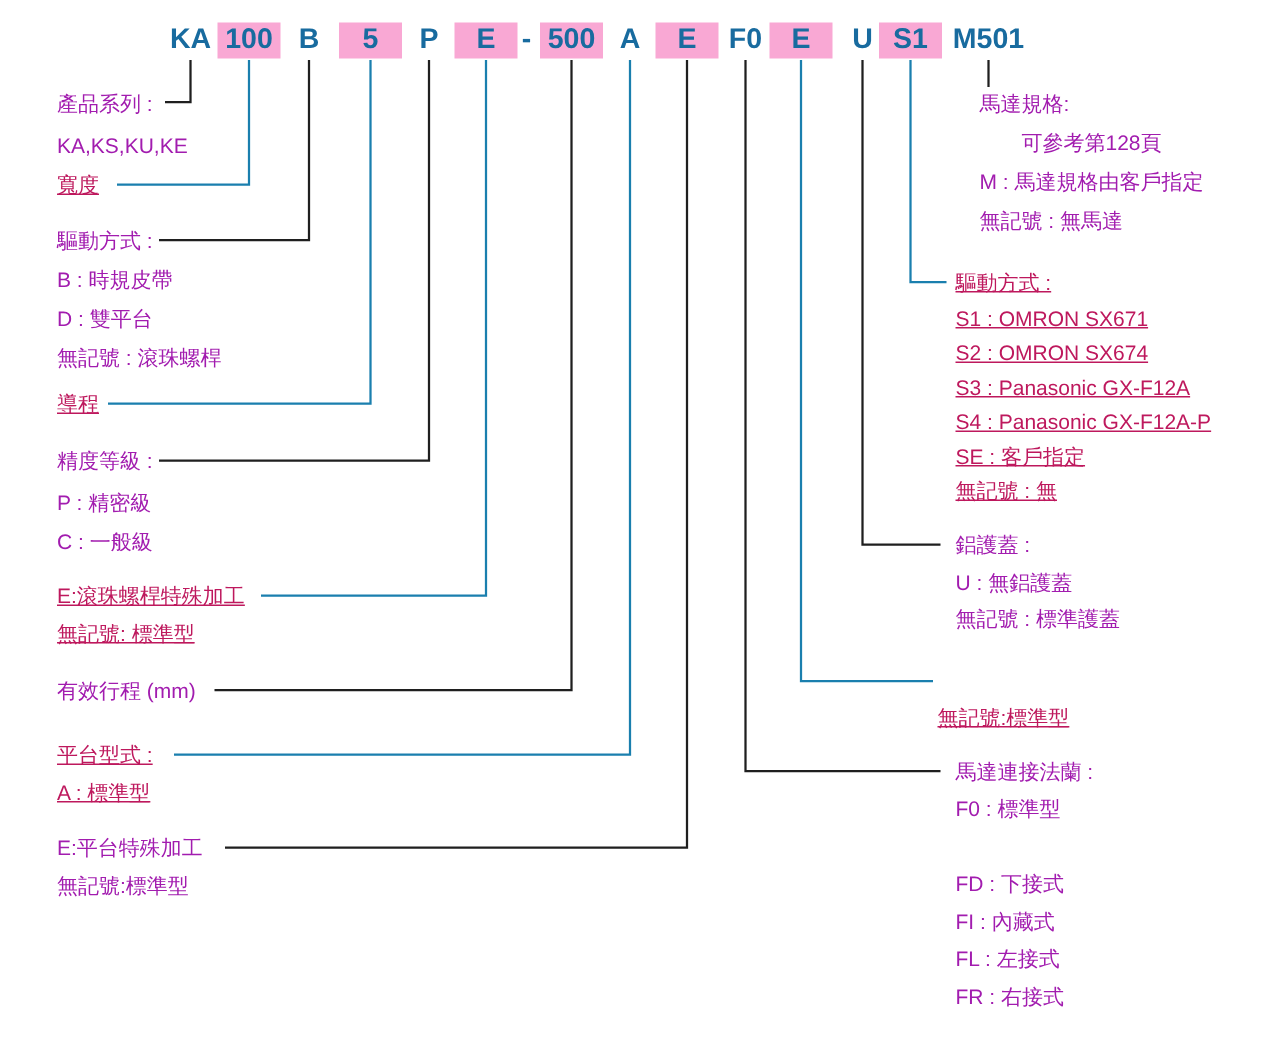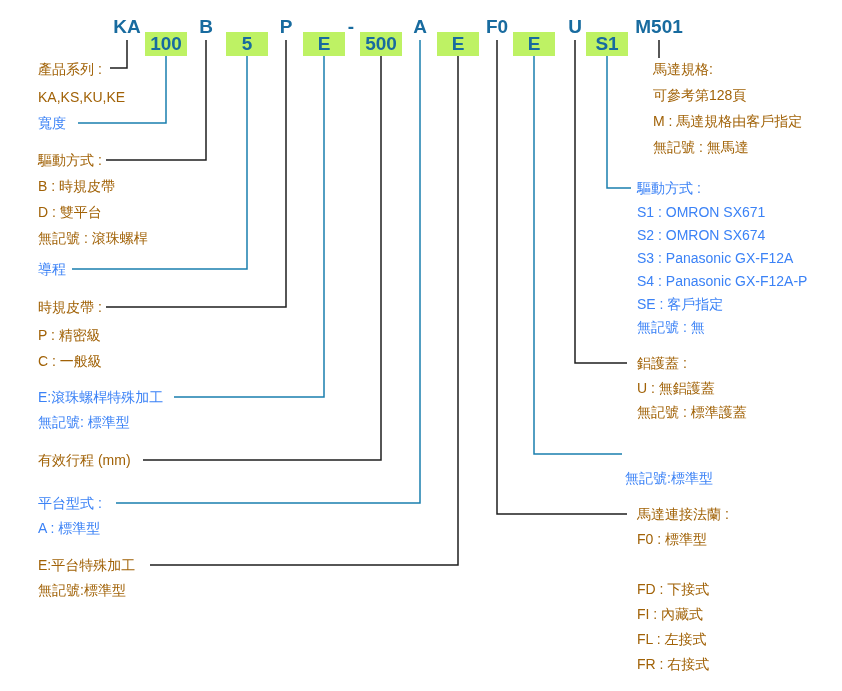--- a/index.html
+++ b/index.html
@@ -12,26 +12,26 @@
   }
   svg.connectors{position:absolute;left:0;top:0;}
   .ln-black{fill:none;stroke:#1f1f1f;stroke-width:1.5;}
   .ln-blue{fill:none;stroke:#1a7fae;stroke-width:1.5;}
   .seg{
     position:absolute;top:15px;height:24px;line-height:24px;
     transform:translateX(-50%);
     font-size:19px;font-weight:bold;color:#186b9f;
     text-align:center;white-space:nowrap;
   }
-  .seg.shaded{background:#bef264;min-width:36px;padding:0 3px;margin-top:17px;}
+  .seg.shaded{background:#f9a8d4;min-width:36px;padding:0 3px;}
   .lbl{
     position:absolute;font-size:14px;line-height:16px;
-    color:#a16207;white-space:nowrap;
+    color:#a21caf;white-space:nowrap;
   }
-  .lbl.blue{color:#3b82f6;}
+  .lbl.blue{color:#be185d;text-decoration:underline;}
 </style>
 </head>
 <body>
 
 <div id="stage">
 
   <svg class="connectors" width="842" height="691" aria-hidden="true">
 
     <polyline class="ln-black" points="110,68 127,68 127,40"></polyline>
     <polyline class="ln-blue" points="78,123 166,123 166,40"></polyline>
@@ -67,33 +67,33 @@
   <div class="seg" style="left:659px">M501</div>
 
   <div class="lbl" style="left:38px;top:61px">產品系列 :</div>
   <div class="lbl" style="left:38px;top:89px">KA,KS,KU,KE</div>
   <div class="lbl blue" style="left:38px;top:115px">寬度</div>
   <div class="lbl" style="left:38px;top:152px">驅動方式 :</div>
   <div class="lbl" style="left:38px;top:178px">B : 時規皮帶</div>
   <div class="lbl" style="left:38px;top:204px">D : 雙平台</div>
   <div class="lbl" style="left:38px;top:230px">無記號 : 滾珠螺桿</div>
   <div class="lbl blue" style="left:38px;top:261px">導程</div>
-  <div class="lbl" style="left:38px;top:299px">時規皮帶 :</div>
+  <div class="lbl" style="left:38px;top:299px">精度等級 :</div>
   <div class="lbl" style="left:38px;top:327px">P : 精密級</div>
   <div class="lbl" style="left:38px;top:353px">C : 一般級</div>
   <div class="lbl blue" style="left:38px;top:389px">E:滾珠螺桿特殊加工</div>
   <div class="lbl blue" style="left:38px;top:414px">無記號: 標準型</div>
   <div class="lbl" style="left:38px;top:452px">有效行程 (mm)</div>
   <div class="lbl blue" style="left:38px;top:495px">平台型式 :</div>
   <div class="lbl blue" style="left:38px;top:520px">A : 標準型</div>
   <div class="lbl" style="left:38px;top:557px">E:平台特殊加工</div>
   <div class="lbl" style="left:38px;top:582px">無記號:標準型</div>
 
   <div class="lbl" style="left:653px;top:61px">馬達規格:</div>
-  <div class="lbl" style="left:653px;top:87px">可參考第128頁</div>
+  <div class="lbl" style="left:681px;top:87px">可參考第128頁</div>
   <div class="lbl" style="left:653px;top:113px">M : 馬達規格由客戶指定</div>
   <div class="lbl" style="left:653px;top:139px">無記號 : 無馬達</div>
   <div class="lbl blue" style="left:637px;top:180px">驅動方式 :</div>
   <div class="lbl blue" style="left:637px;top:204px">S1 : OMRON SX671</div>
   <div class="lbl blue" style="left:637px;top:227px">S2 : OMRON SX674</div>
   <div class="lbl blue" style="left:637px;top:250px">S3 : Panasonic GX-F12A</div>
   <div class="lbl blue" style="left:637px;top:273px">S4 : Panasonic GX-F12A-P</div>
   <div class="lbl blue" style="left:637px;top:296px">SE : 客戶指定</div>
   <div class="lbl blue" style="left:637px;top:319px">無記號 : 無</div>
   <div class="lbl" style="left:637px;top:355px">鋁護蓋 :</div>

